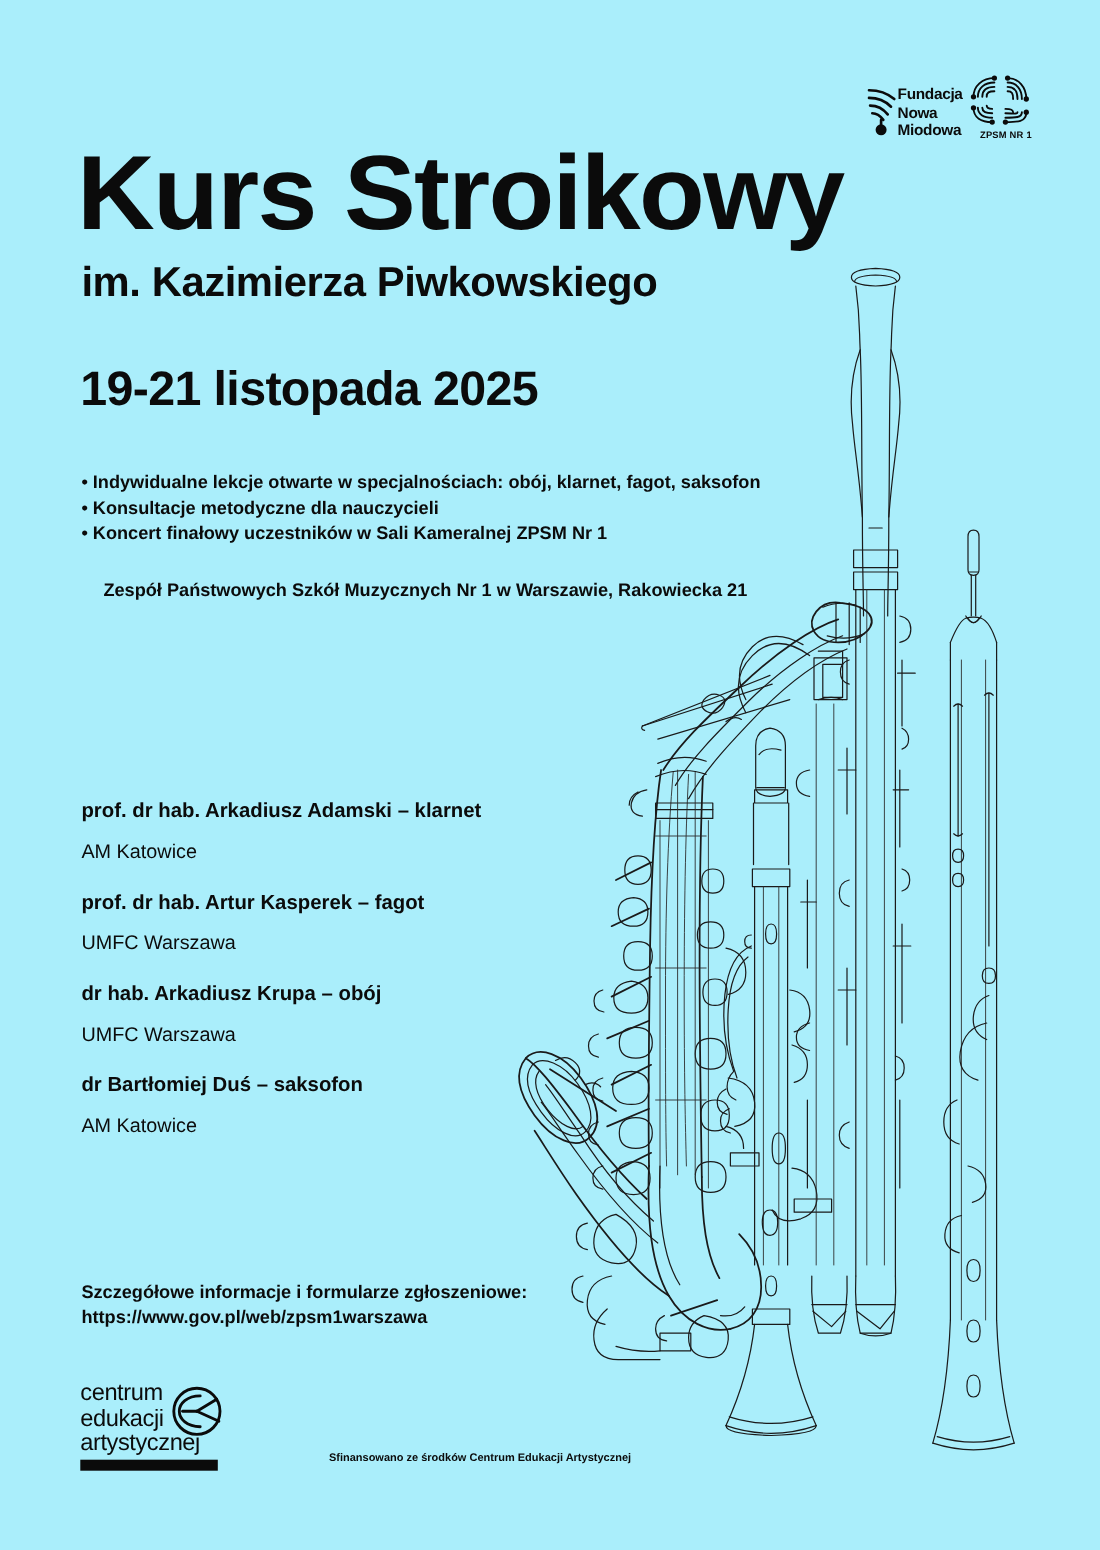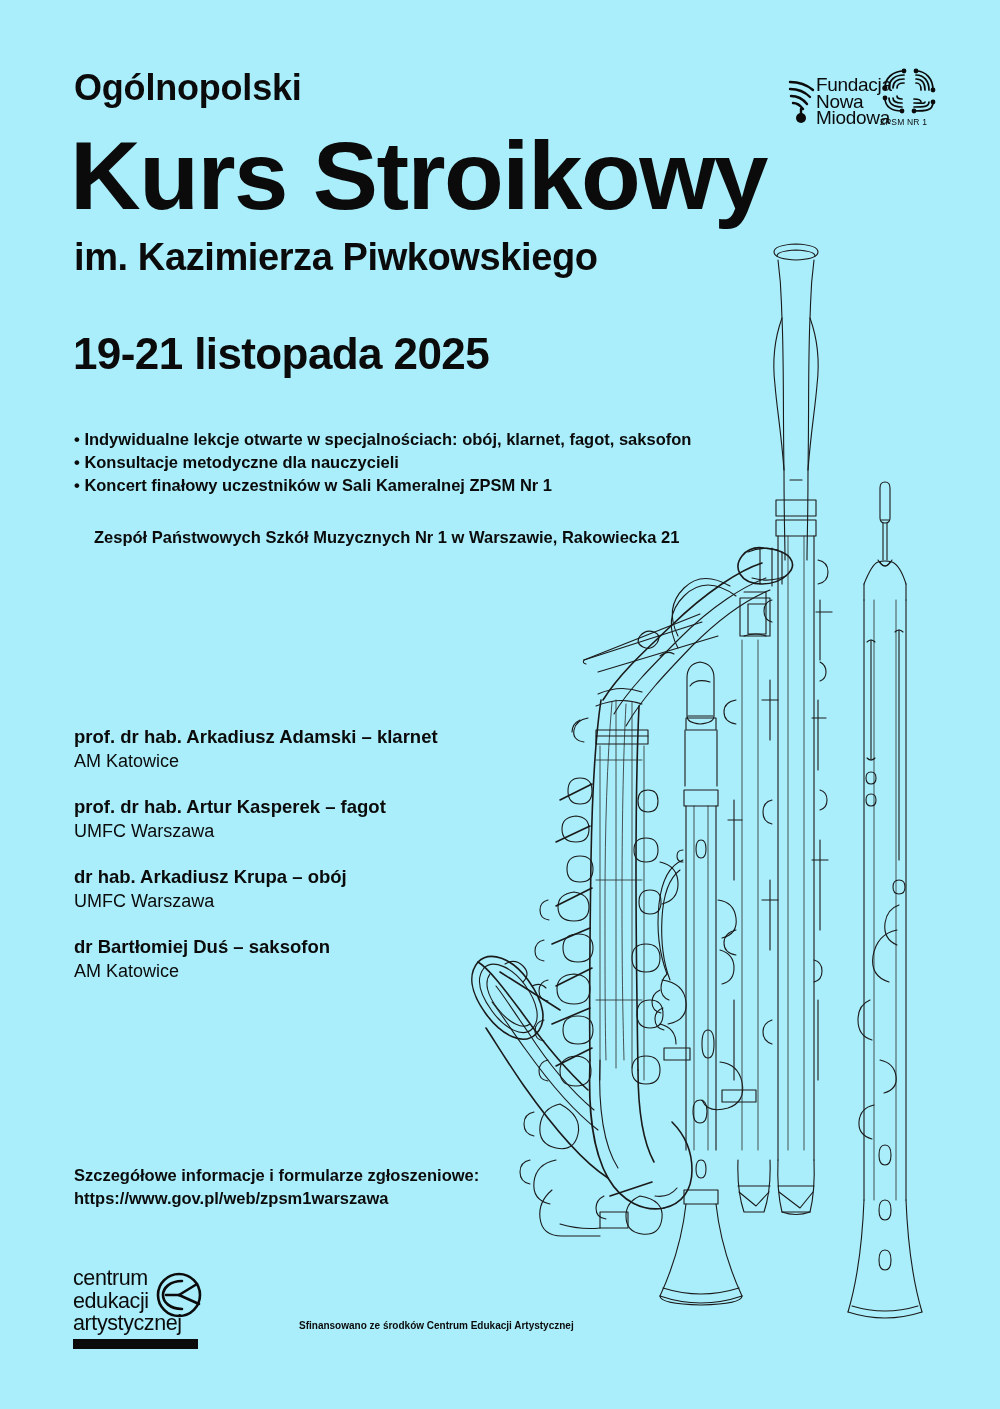--- a/index.html
+++ b/index.html
@@ -116,20 +116,21 @@
     font-weight: 700;
     line-height: 24px;
     white-space: nowrap;
     margin-top: 13px;
   }
   .lect-inst {
     font-size: 18px;
     font-weight: 400;
     line-height: 24px;
     white-space: nowrap;
+    margin-top: 13px;
   }
 
   .info {
     position: absolute;
     left: 74px; top: 1164px;
     font-size: 16.5px;
     font-weight: 700;
     line-height: 23px;
   }
   .info div { white-space: nowrap; }
@@ -145,50 +146,49 @@
 
   
   #fnm-logo {
     position: absolute;
     left: 788px; top: 78px;
     width: 86px; height: 48px;
   }
   #fnm-logo .fnm-text {
     position: absolute;
     left: 28px; top: -1px;
-    font-size: 19px;
-    font-weight: 400;
+    font-size: 14px;
+    font-weight: 700;
     line-height: 16.5px;
     letter-spacing: -0.3px;
   }
   #fnm-logo svg { position: absolute; left: 0; top: 0; }
 
   
   #zpsm-logo {
     position: absolute;
     left: 880px; top: 66px;
     width: 60px; height: 66px;
   }
   #zpsm-logo svg { position: absolute; left: 0; top: 0; }
   #zpsm-logo .zpsm-text {
     position: absolute;
     left: 0; top: 51px;
     width: 58px;
-    text-align: left;
+    text-align: right;
     font-size: 8.5px;
-    font-weight: 400;
+    font-weight: 700;
     letter-spacing: 0.2px;
   }
 
   
   #cea-logo {
     position: absolute;
     left: 73px; top: 1255px;
     width: 148px;
-    margin-top: 12px;
   }
   #cea-logo .cea-lines {
     font-size: 21.5px;
     font-weight: 400;
     line-height: 22.5px;
     letter-spacing: -0.4px;
   }
   #cea-logo .cea-bar {
     margin-top: 4px;
     width: 125px;
@@ -521,21 +521,20 @@
           <circle cx="36" cy="5" r="2.4"></circle>
           <circle cx="34" cy="45" r="2.4"></circle>
           <circle cx="53" cy="36" r="2.4"></circle>
           <circle cx="22" cy="45" r="2.4"></circle>
           <circle cx="5" cy="32" r="2.4"></circle>
         </g>
       </svg>
       <div class="zpsm-text">ZPSM NR 1</div>
     </div>
 
-    <div class="kicker">Ogólnopolski</div>
     <div class="maintitle">Kurs Stroikowy</div>
     <div class="subtitle">im. Kazimierza Piwkowskiego</div>
     <div class="dates">19-21 listopada 2025</div>
 
     <div class="bullets">
       <div class="bl">Indywidualne lekcje otwarte w specjalnościach: obój, klarnet, fagot, saksofon</div>
       <div class="bl">Konsultacje metodyczne dla nauczycieli</div>
       <div class="bl">Koncert finałowy uczestników w Sali Kameralnej ZPSM Nr 1</div>
     </div>
 

